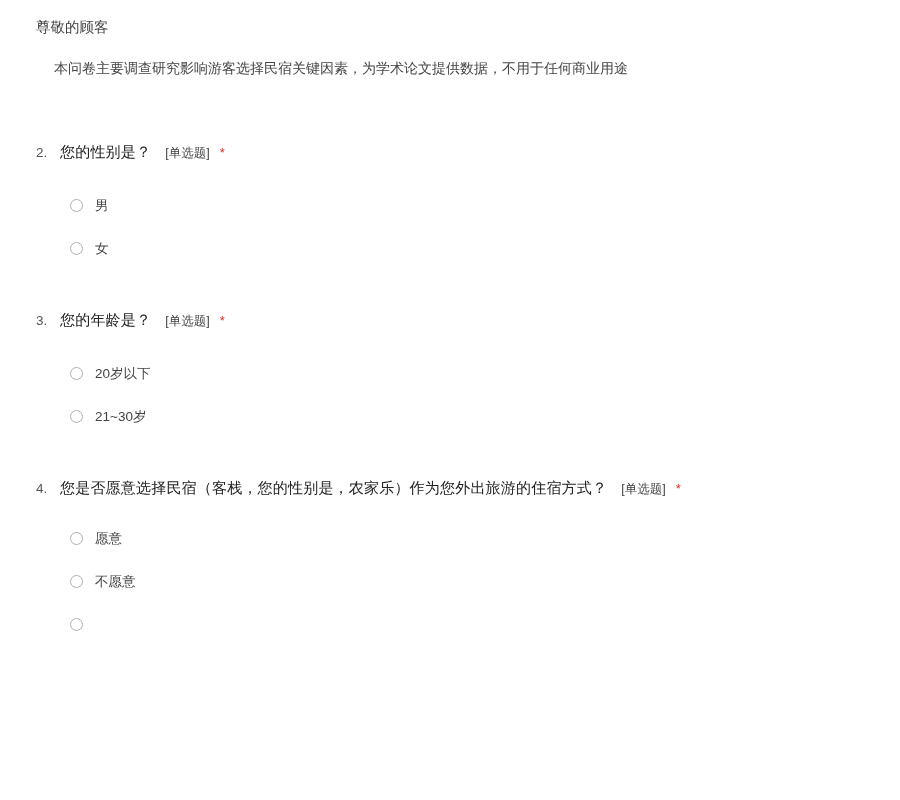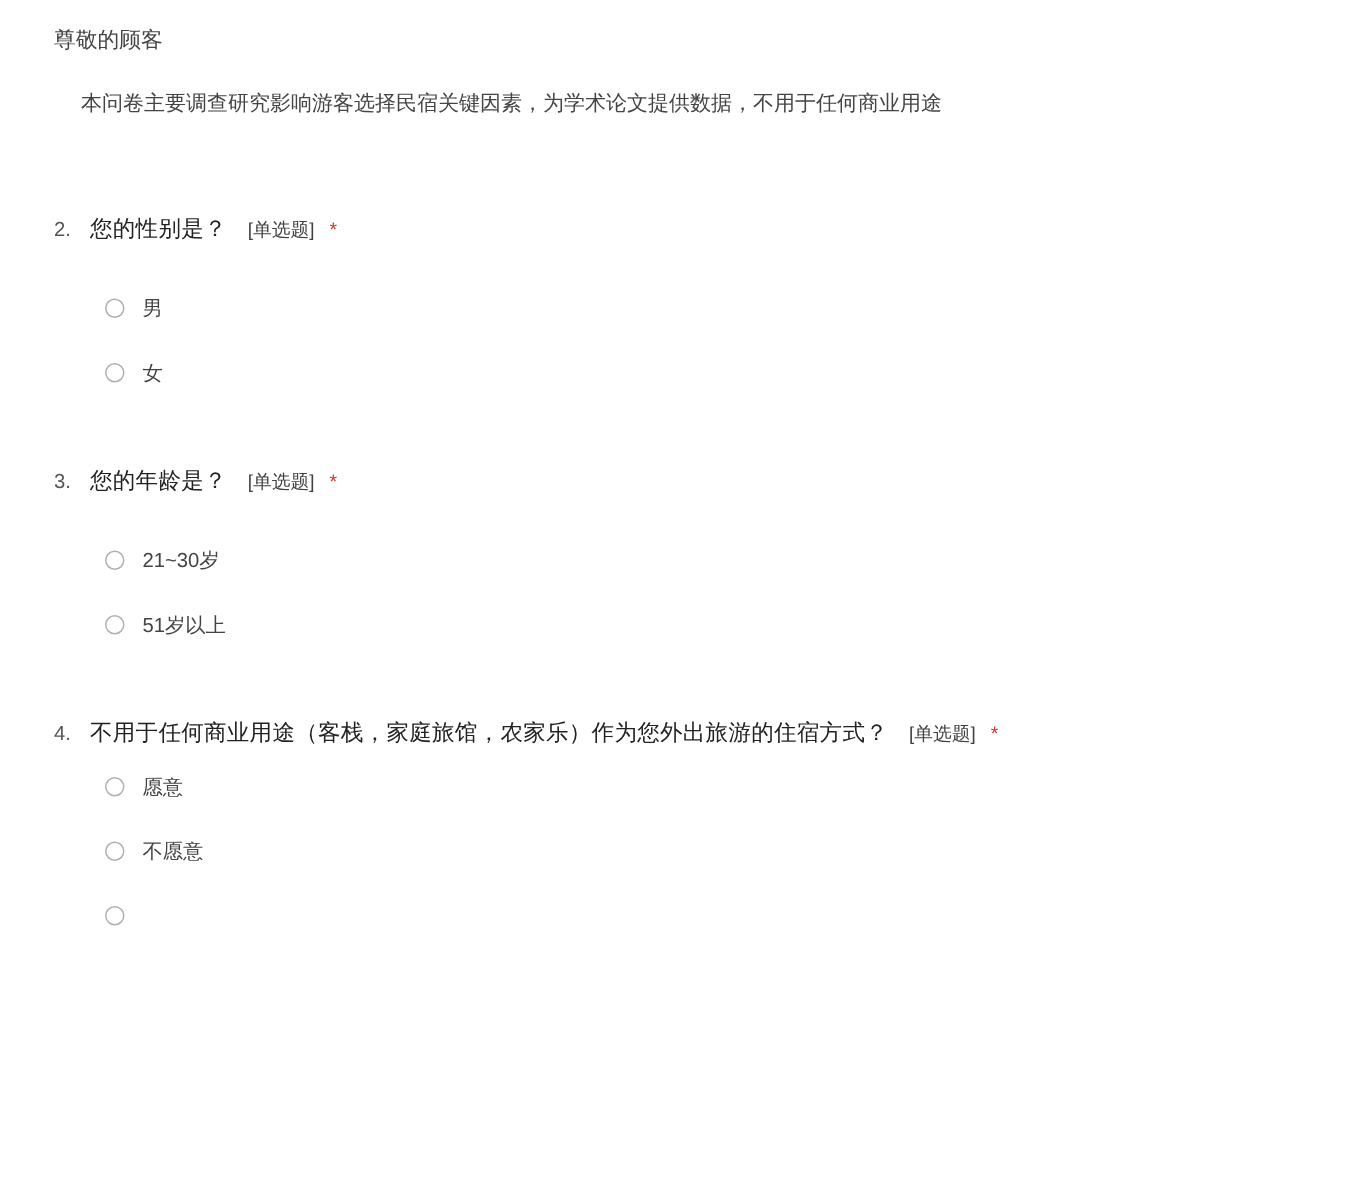--- a/index.html
+++ b/index.html
@@ -99,21 +99,21 @@
     margin-left: 12px;
     line-height: 1;
   }
 
   
   .q2 { margin-top: 62px; }
   .q2 .options { margin-top: 32px; }
   .q3 { margin-top: 50px; }
   .q3 .options { margin-top: 32px; }
   .q4 { margin-top: 50px; }
-  .q4 .options { margin-top: 15px; }
+  .q4 .options { margin-top: 29px; }
 </style>
 </head>
 <body>
 
 <div class="page">
 
   <div class="intro-block">
     <div class="greeting">尊敬的顾客</div>
     <div class="intro-text">本问卷主要调查研究影响游客选择民宿关键因素，为学术论文提供数据，不用于任何商业用途</div>
   </div>
@@ -140,33 +140,33 @@
   <div class="question q3">
     <div class="q-head">
       <span class="q-num">3.</span>
       <span class="q-title">您的年龄是？</span>
       <span class="q-type">[单选题]</span>
       <span class="q-required">*</span>
     </div>
     <div class="options">
       <div class="option">
         <span class="radio"></span>
-        <span class="opt-label">21~30岁</span>
+        <span class="opt-label">20岁以下</span>
       </div>
       <div class="option">
         <span class="radio"></span>
-        <span class="opt-label">51岁以上</span>
+        <span class="opt-label">21~30岁</span>
       </div>
     </div>
   </div>
 
   <div class="question q4">
     <div class="q-head">
       <span class="q-num">4.</span>
-      <span class="q-title">不用于任何商业用途（客栈，家庭旅馆，农家乐）作为您外出旅游的住宿方式？</span>
+      <span class="q-title">您是否愿意选择民宿（客栈，您的性别是，农家乐）作为您外出旅游的住宿方式？</span>
       <span class="q-type">[单选题]</span>
       <span class="q-required">*</span>
     </div>
     <div class="options">
       <div class="option">
         <span class="radio"></span>
         <span class="opt-label">愿意</span>
       </div>
       <div class="option">
         <span class="radio"></span>

